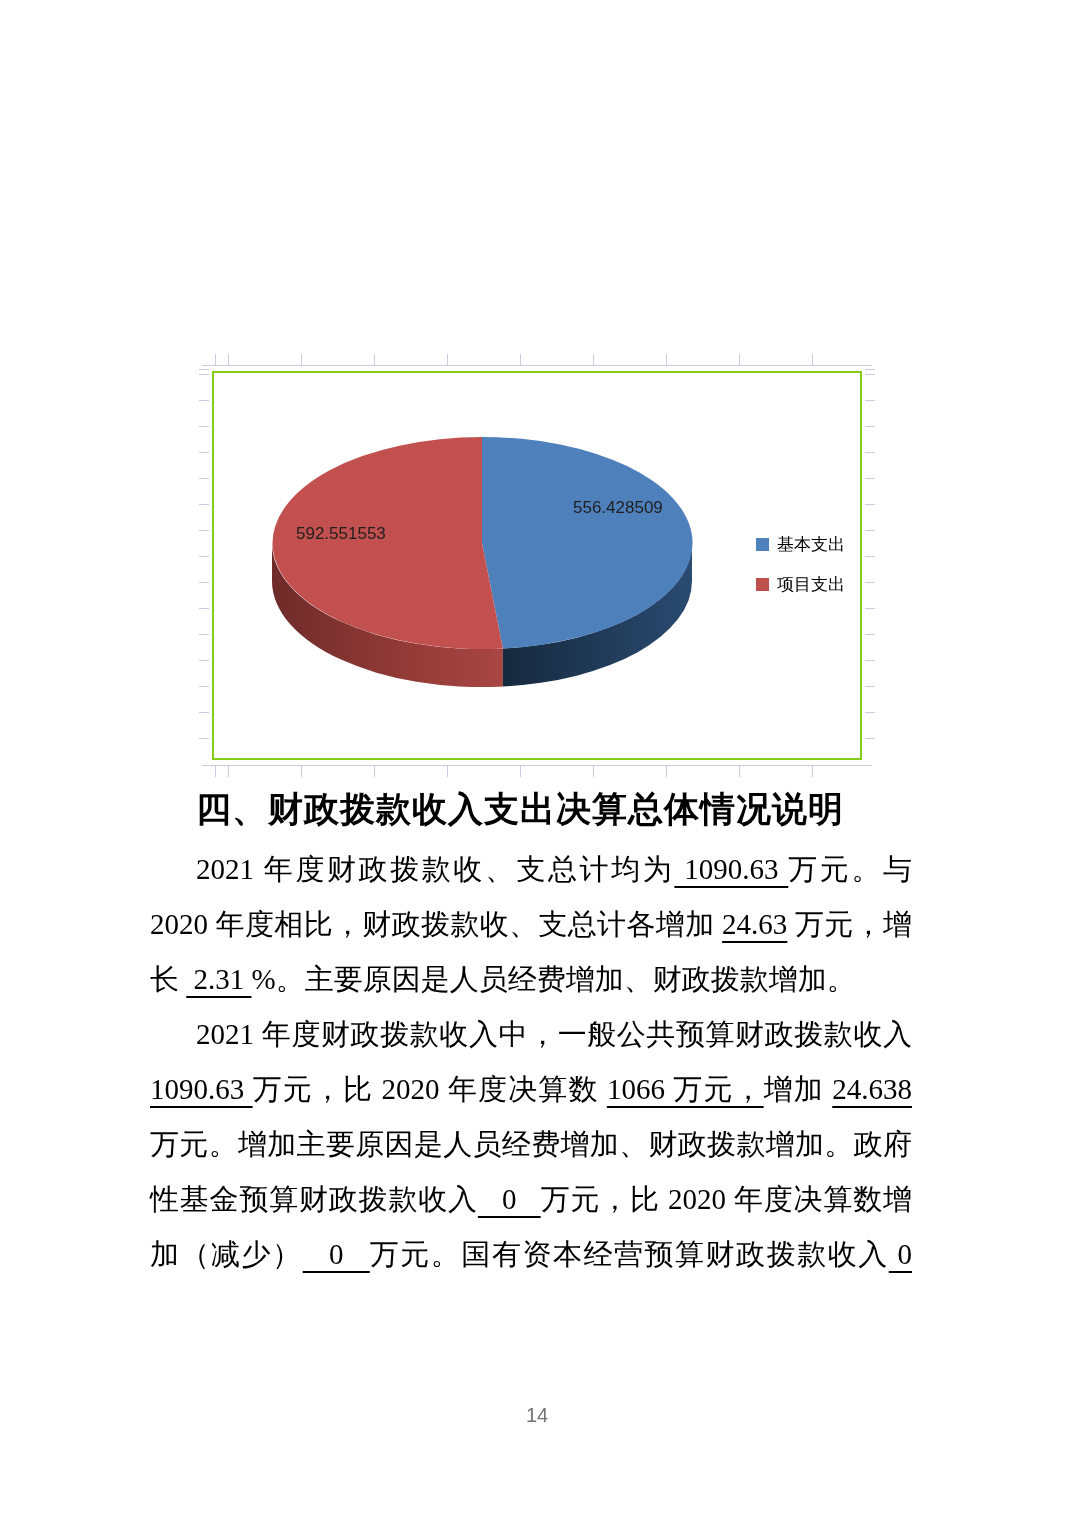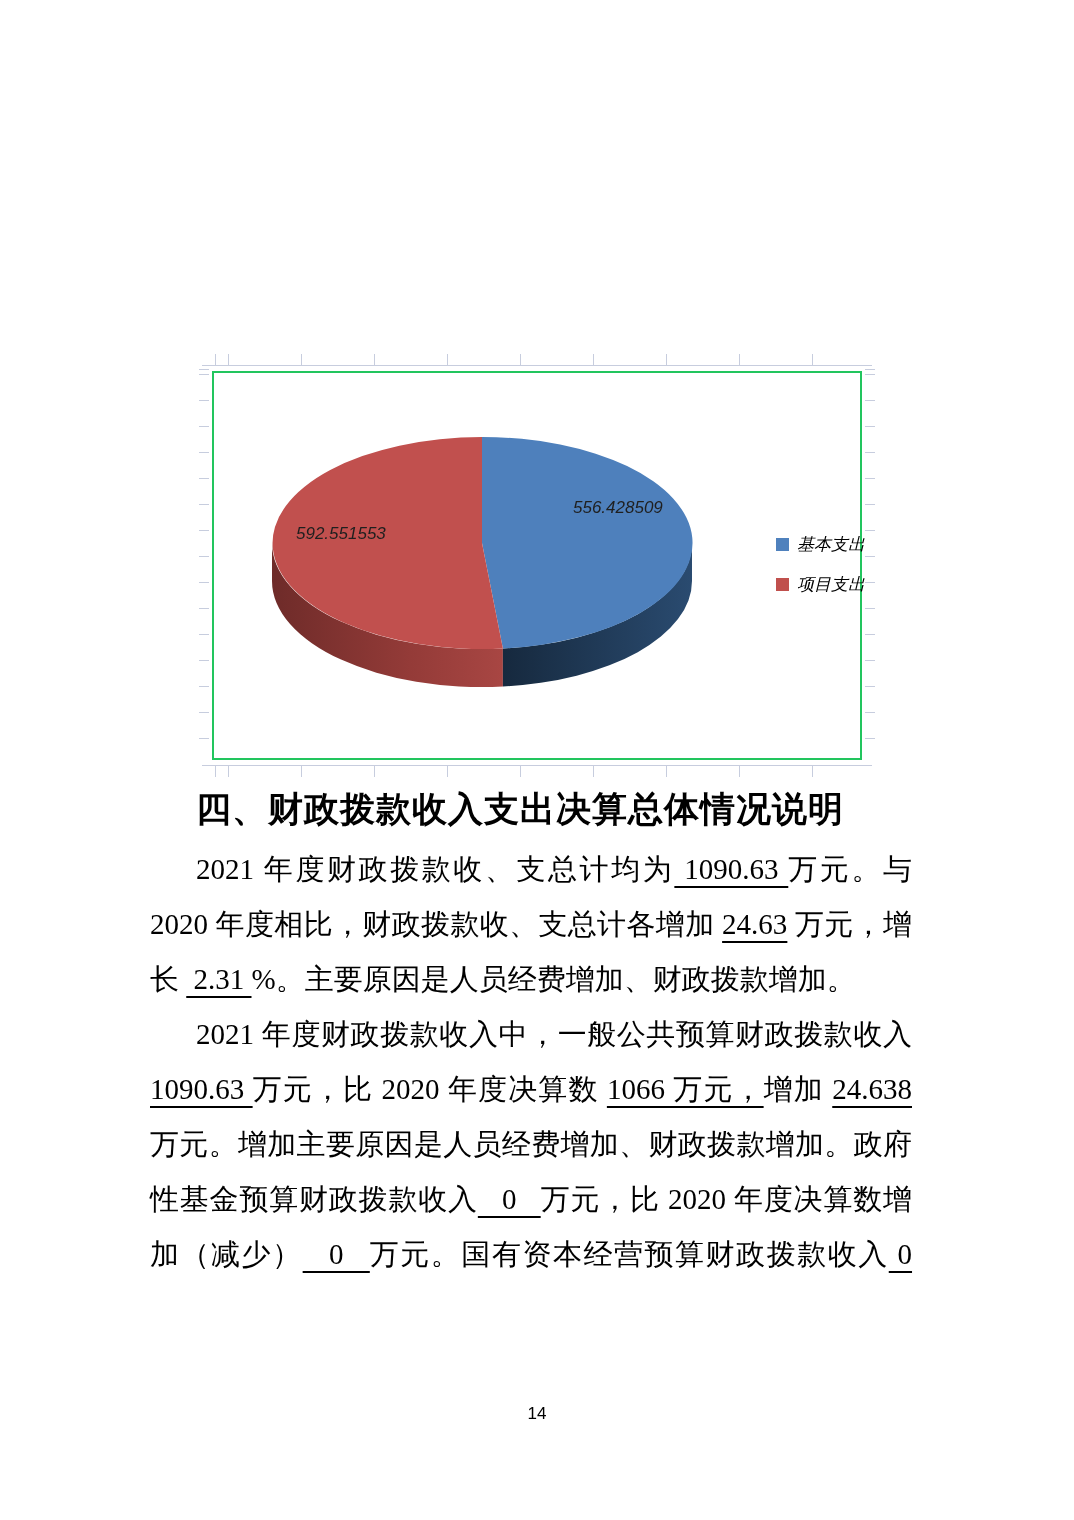--- a/index.html
+++ b/index.html
@@ -5,55 +5,55 @@
   html,body{margin:0;padding:0;background:#fff;}
   .page{position:relative;width:1074px;height:1520px;background:#fff;overflow:hidden;
         font-family:"Liberation Serif","DejaVu Serif",serif;color:#000;}
 
   .intro{position:absolute;left:162px;top:126px;font-size:29px;line-height:36px;white-space:nowrap;letter-spacing:1px;}
 
   .fig-title{position:absolute;left:0;top:304px;width:100%;text-align:center;font-size:28px;letter-spacing:2px;}
 
   
   .chart{position:absolute;left:212px;top:371px;width:650px;height:389px;
-         border:2px solid #22c55e;background:#fff;box-sizing:border-box;font-style:italic;}
+         border:2px solid #84cc16;background:#fff;box-sizing:border-box;}
   .ruler{position:absolute;pointer-events:none;}
   .ruler.rt{left:-12px;right:-12px;top:-19px;height:11px;border-bottom:1px solid #c7cdde;
             background:repeating-linear-gradient(90deg,#c7cdde 0 1px,transparent 1px 73px);background-position:26px 0;}
   .ruler.rb{left:-12px;right:-12px;bottom:-19px;height:11px;border-top:1px solid #c7cdde;
             background:repeating-linear-gradient(90deg,#c7cdde 0 1px,transparent 1px 73px);background-position:26px 0;}
   .ruler.rl{left:-15px;top:-5px;bottom:-5px;width:10px;
             background:repeating-linear-gradient(180deg,#c7cdde 0 1px,transparent 1px 26px);background-position:0 6px;}
   .ruler.rr{right:-15px;top:-5px;bottom:-5px;width:10px;
             background:repeating-linear-gradient(180deg,#c7cdde 0 1px,transparent 1px 26px);background-position:0 6px;}
   .pie-svg{position:absolute;left:0;top:0;}
 
   .lab{position:absolute;font-family:"Liberation Sans","DejaVu Sans",sans-serif;
        font-size:17px;color:#1f1f1f;white-space:nowrap;}
   .lab-basic{left:359px;top:125px;}
   .lab-project{left:61px;top:151px;margin-left:21px;}
 
   .legend{position:absolute;left:542px;top:160px;display:flex;flex-direction:column;gap:17px;
           font-family:"Liberation Sans","DejaVu Sans",sans-serif;font-size:17px;color:#000;}
-  .leg-item{display:flex;align-items:center;gap:8px;white-space:nowrap;margin-left:20px;}
+  .leg-item{display:flex;align-items:center;gap:8px;white-space:nowrap;}
   .swatch{width:13px;height:13px;flex:0 0 auto;}
   .swatch.blue{background:#4F81BD;}
   .swatch.red{background:#C0504D;}
 
   .heading{position:absolute;left:196px;top:786px;font-family:"Liberation Sans","DejaVu Sans",sans-serif;
            font-weight:700;font-size:35px;letter-spacing:1px;}
 
   .body{position:absolute;left:150px;top:842px;width:762px;font-size:29px;}
   .line{height:55px;line-height:55px;text-align:justify;text-align-last:justify;}
   .line.nj{text-align-last:left;}
   .line.ind{text-indent:46px;}
   .u{text-decoration:underline;text-decoration-thickness:2px;text-underline-offset:7px;}
 
   .pagenum{position:absolute;left:0;top:1404px;width:100%;text-align:center;
-           font-family:"Liberation Sans","DejaVu Sans",sans-serif;font-size:17px;color:#000000;}
+           font-family:"Liberation Sans","DejaVu Sans",sans-serif;font-size:20px;color:#737373;}
 </style>
 </head>
 <body>
 
 <div class="page">
 
 
 
   <div class="chart">
     <div class="ruler rt"></div>

